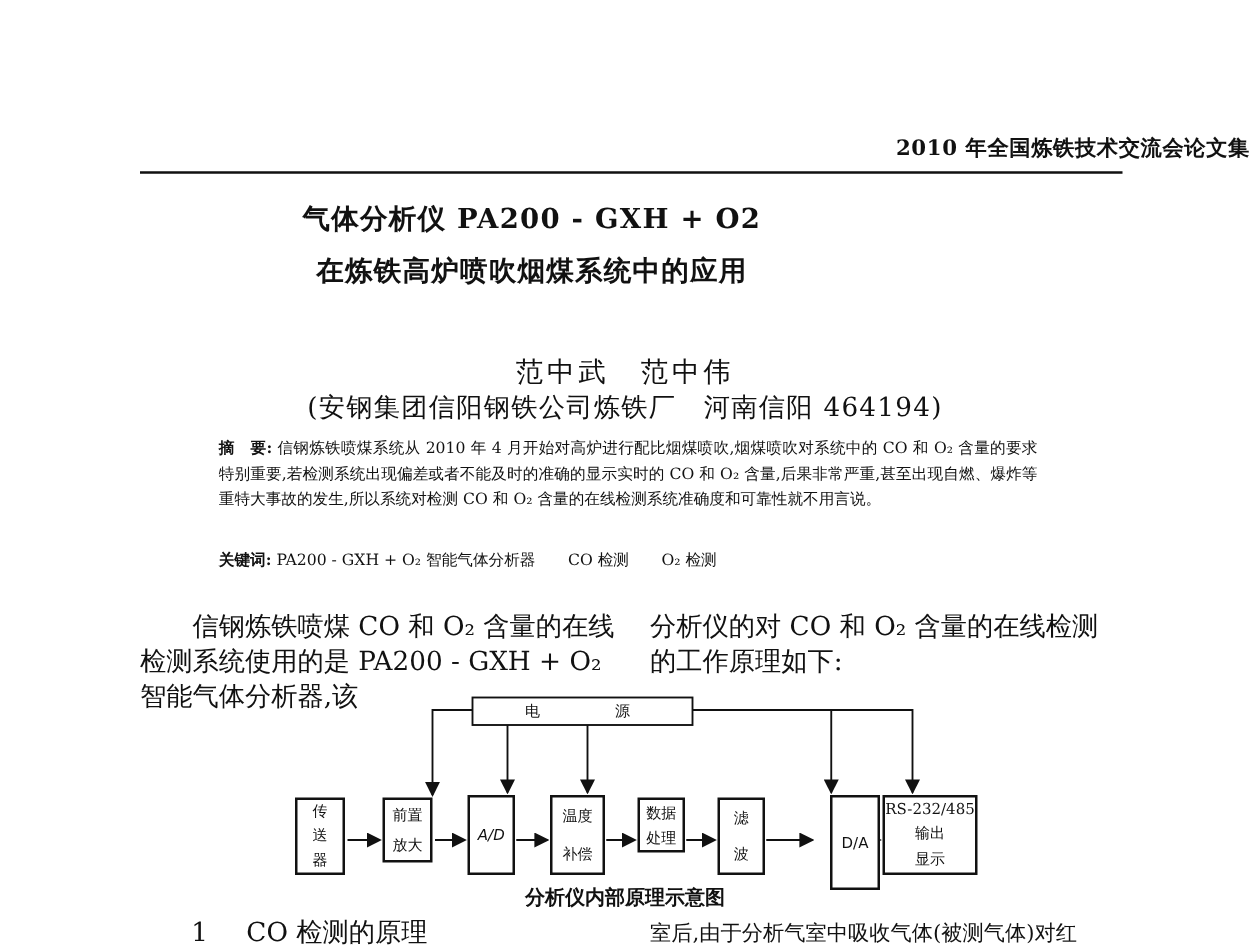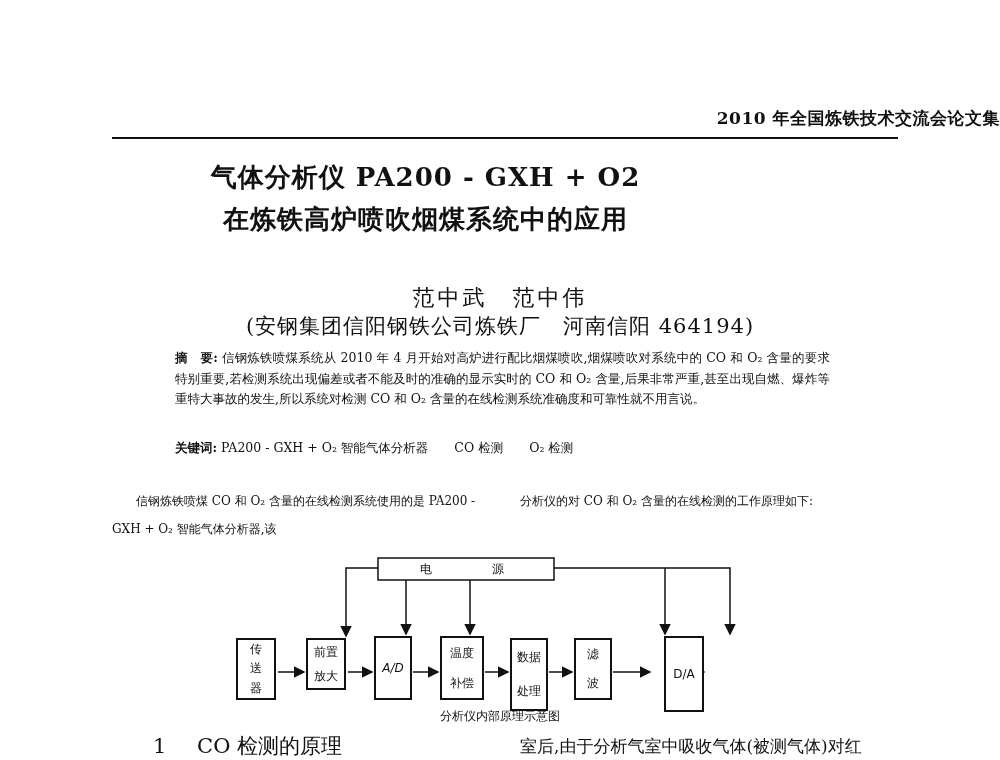--- a/index.html
+++ b/index.html
@@ -1,35 +1,35 @@
 <!DOCTYPE html>
 <html><head>
 <meta charset="utf-8">
 <style>
   html,body{margin:0;padding:0;}
   body{width:1000px;height:760px;background:#fff;position:relative;overflow:hidden;
        font-family:"DejaVu Serif","Liberation Serif",serif;color:#111;}
   .abs{position:absolute;}
   .header{left:0;width:1000px;top:107px;text-align:right;font-size:17px;font-weight:bold;letter-spacing:0.5px;}
   .rule{left:112px;width:786px;top:137px;height:0;border-top:2px solid #111;}
-  .title{left:0;width:851px;text-align:center;font-size:26px;font-weight:bold;letter-spacing:1px;}
+  .title{left:0;width:851px;text-align:center;font-size:22px;font-weight:bold;letter-spacing:1px;}
   .t1{top:160px;} .t2{top:202px;}
   .authors{left:0;width:1000px;top:283px;text-align:center;font-size:22px;letter-spacing:3px;}
   .affil{left:0;width:1000px;top:312px;text-align:center;font-size:21px;letter-spacing:1px;}
   .abstract{left:175px;width:655px;top:348px;font-size:12.5px;line-height:20.5px;text-align:justify;}
   .abstract b{font-weight:bold;}
   .keywords{left:175px;top:440px;font-size:12.5px;}
   .keywords span{margin-right:22px;}
-  .col{font-size:12px;line-height:28px;}
+  .col{font-size:21px;line-height:28px;}
   .c1{left:112px;width:392px;top:487px;}
   .c2{left:520px;width:378px;top:487px;}
   .diag{left:230px;top:556px;width:560px;height:150px;}
   .box{position:absolute;border:2px solid #111;background:#fff;font-size:12px;text-align:center;box-sizing:border-box;
        display:flex;flex-direction:column;justify-content:space-around;align-items:center;font-family:"DejaVu Sans","Liberation Sans",sans-serif;}
-  .caption{left:0;width:1000px;top:708px;text-align:center;font-size:12px;font-weight:normal;font-family:"DejaVu Sans","Liberation Sans",sans-serif;}
+  .caption{left:0;width:1000px;top:708px;text-align:center;font-size:16px;font-weight:bold;font-family:"DejaVu Sans","Liberation Sans",sans-serif;}
   .sec{left:112px;top:732px;font-size:21px;margin-left:41px;}
   .sec .num{margin-right:24px;}
   .c2b{left:520px;top:735px;font-size:17px;}
 </style>
 </head>
 <body>
 
 <div class="abs header">2010 年全国炼铁技术交流会论文集</div>
 <div class="abs rule"></div>
 
@@ -88,30 +88,35 @@
     <span>前置</span>
       <span>放大</span>
   </div>
   <div class="box" style="left:144px;top:80px;width:38px;height:64px;font-style:italic;">
     <span>A/D</span>
   </div>
   <div class="box" style="left:210px;top:80px;width:44px;height:64px;">
     <span>温度</span>
       <span>补偿</span>
   </div>
-  <div class="box" style="left:280px;top:82px;width:38px;height:73px;">
+  <div class="box" style="left:280px;top:82px;width:38px;height:44px;">
     <span>数据</span>
       <span>处理</span>
   </div>
   <div class="box" style="left:344px;top:82px;width:38px;height:62px;">
     <span>滤</span>
       <span>波</span>
   </div>
   <div class="box" style="left:434px;top:80px;width:40px;height:76px;">
     <span>D/A</span>
+  </div>
+  <div class="box" style="left:476px;top:80px;width:76px;height:64px;font-family:'DejaVu Serif',serif;">
+    <span>RS-232/485</span>
+      <span>输出</span>
+      <span>显示</span>
   </div>
 </div>
 
 <div class="abs caption">分析仪内部原理示意图</div>
 
 <div class="abs sec">
   <span class="num">1</span>
   <span>CO 检测的原理</span>
 </div>
 <div class="abs c2b">室后,由于分析气室中吸收气体(被测气体)对红</div>

